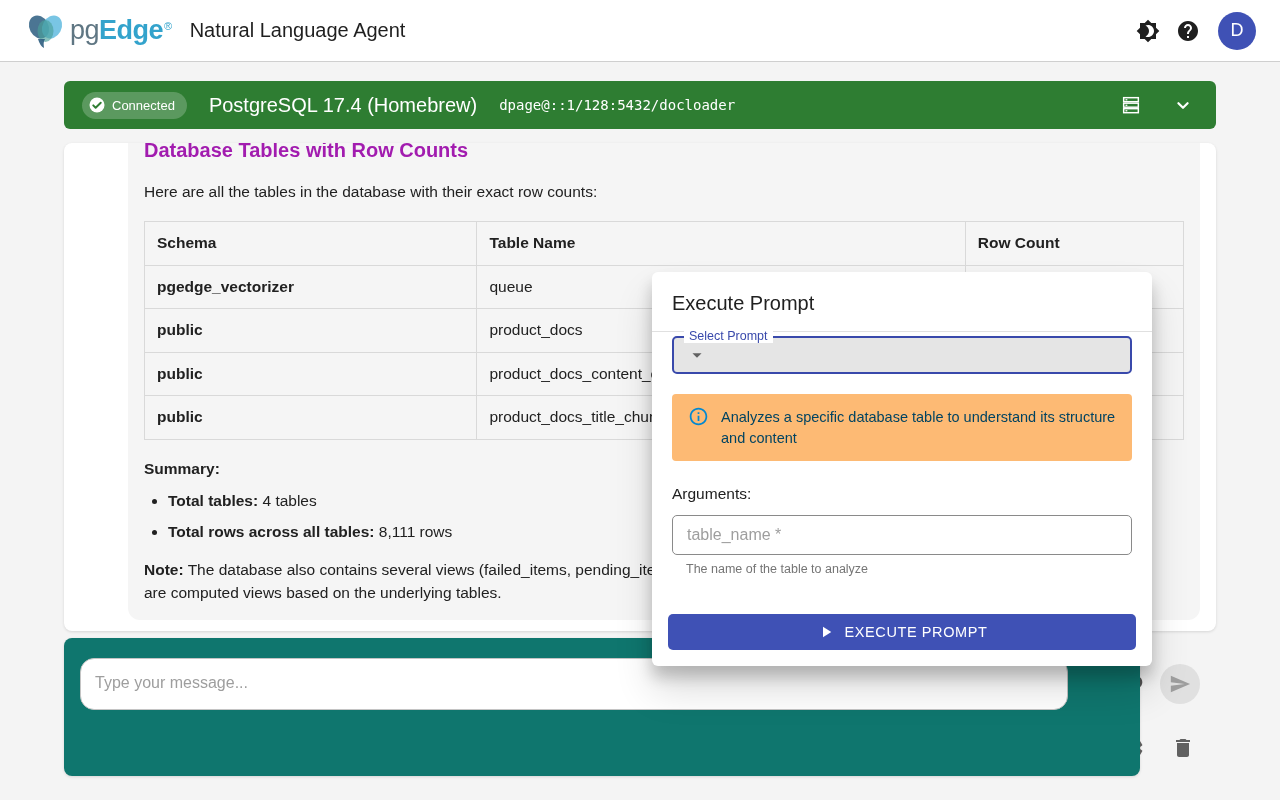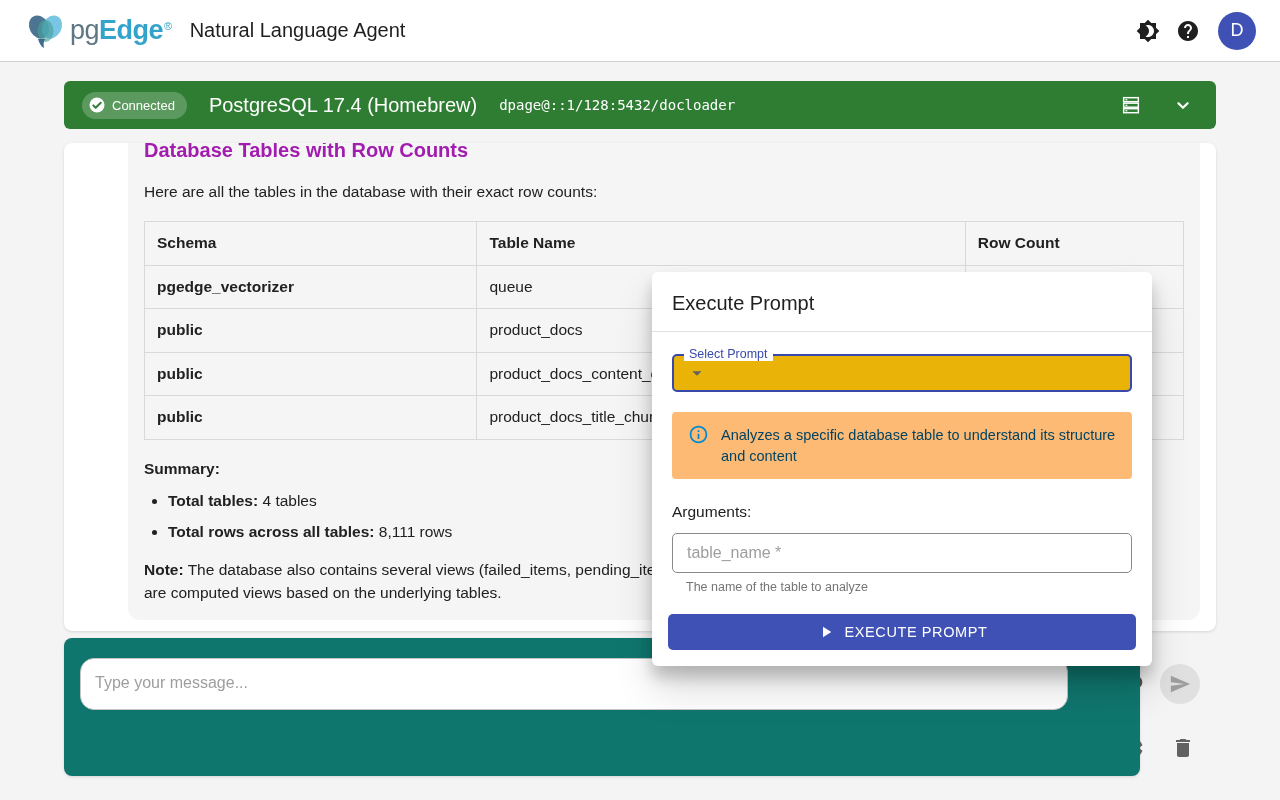--- a/index.html
+++ b/index.html
@@ -88,22 +88,22 @@
   
   .modal {
     position: absolute; left: 652px; top: 272px; width: 500px; height: 394px;
     background: #fff; border-radius: 6px; z-index: 20;
     box-shadow: 0 11px 15px rgba(0,0,0,0.2), 0 24px 38px rgba(0,0,0,0.14);
     padding: 0 20px;
   }
   .modal-title { font-size: 20px; color: #212121; padding: 20px 0 16px 0; }
   .modal-divider { border: none; border-top: 1px solid #e0e0e0; margin: 0 -20px; }
   .prompt-select {
-    position: relative; margin-top: 22px; height: 38px; border: 2px solid #3949ab; border-radius: 5px;
-    display: flex; align-items: center; padding: 0 12px; cursor: pointer; background: #eab308;
+    position: relative; margin-top: 4px; height: 38px; border: 2px solid #3949ab; border-radius: 5px;
+    display: flex; align-items: center; padding: 0 12px; cursor: pointer; background: #e5e5e5;
   }
   .prompt-select .float-label {
     position: absolute; top: -9px; left: 10px; background: #fff; padding: 0 5px;
     font-size: 12.5px; color: #3949ab;
   }
   .prompt-select .select-value { font-size: 16px; color: #212121; flex: 1; }
   .info-alert {
     margin-top: 20px; background: #fdba74; border-radius: 4px; padding: 12px 16px;
     display: flex; gap: 12px; align-items: flex-start;
   }

